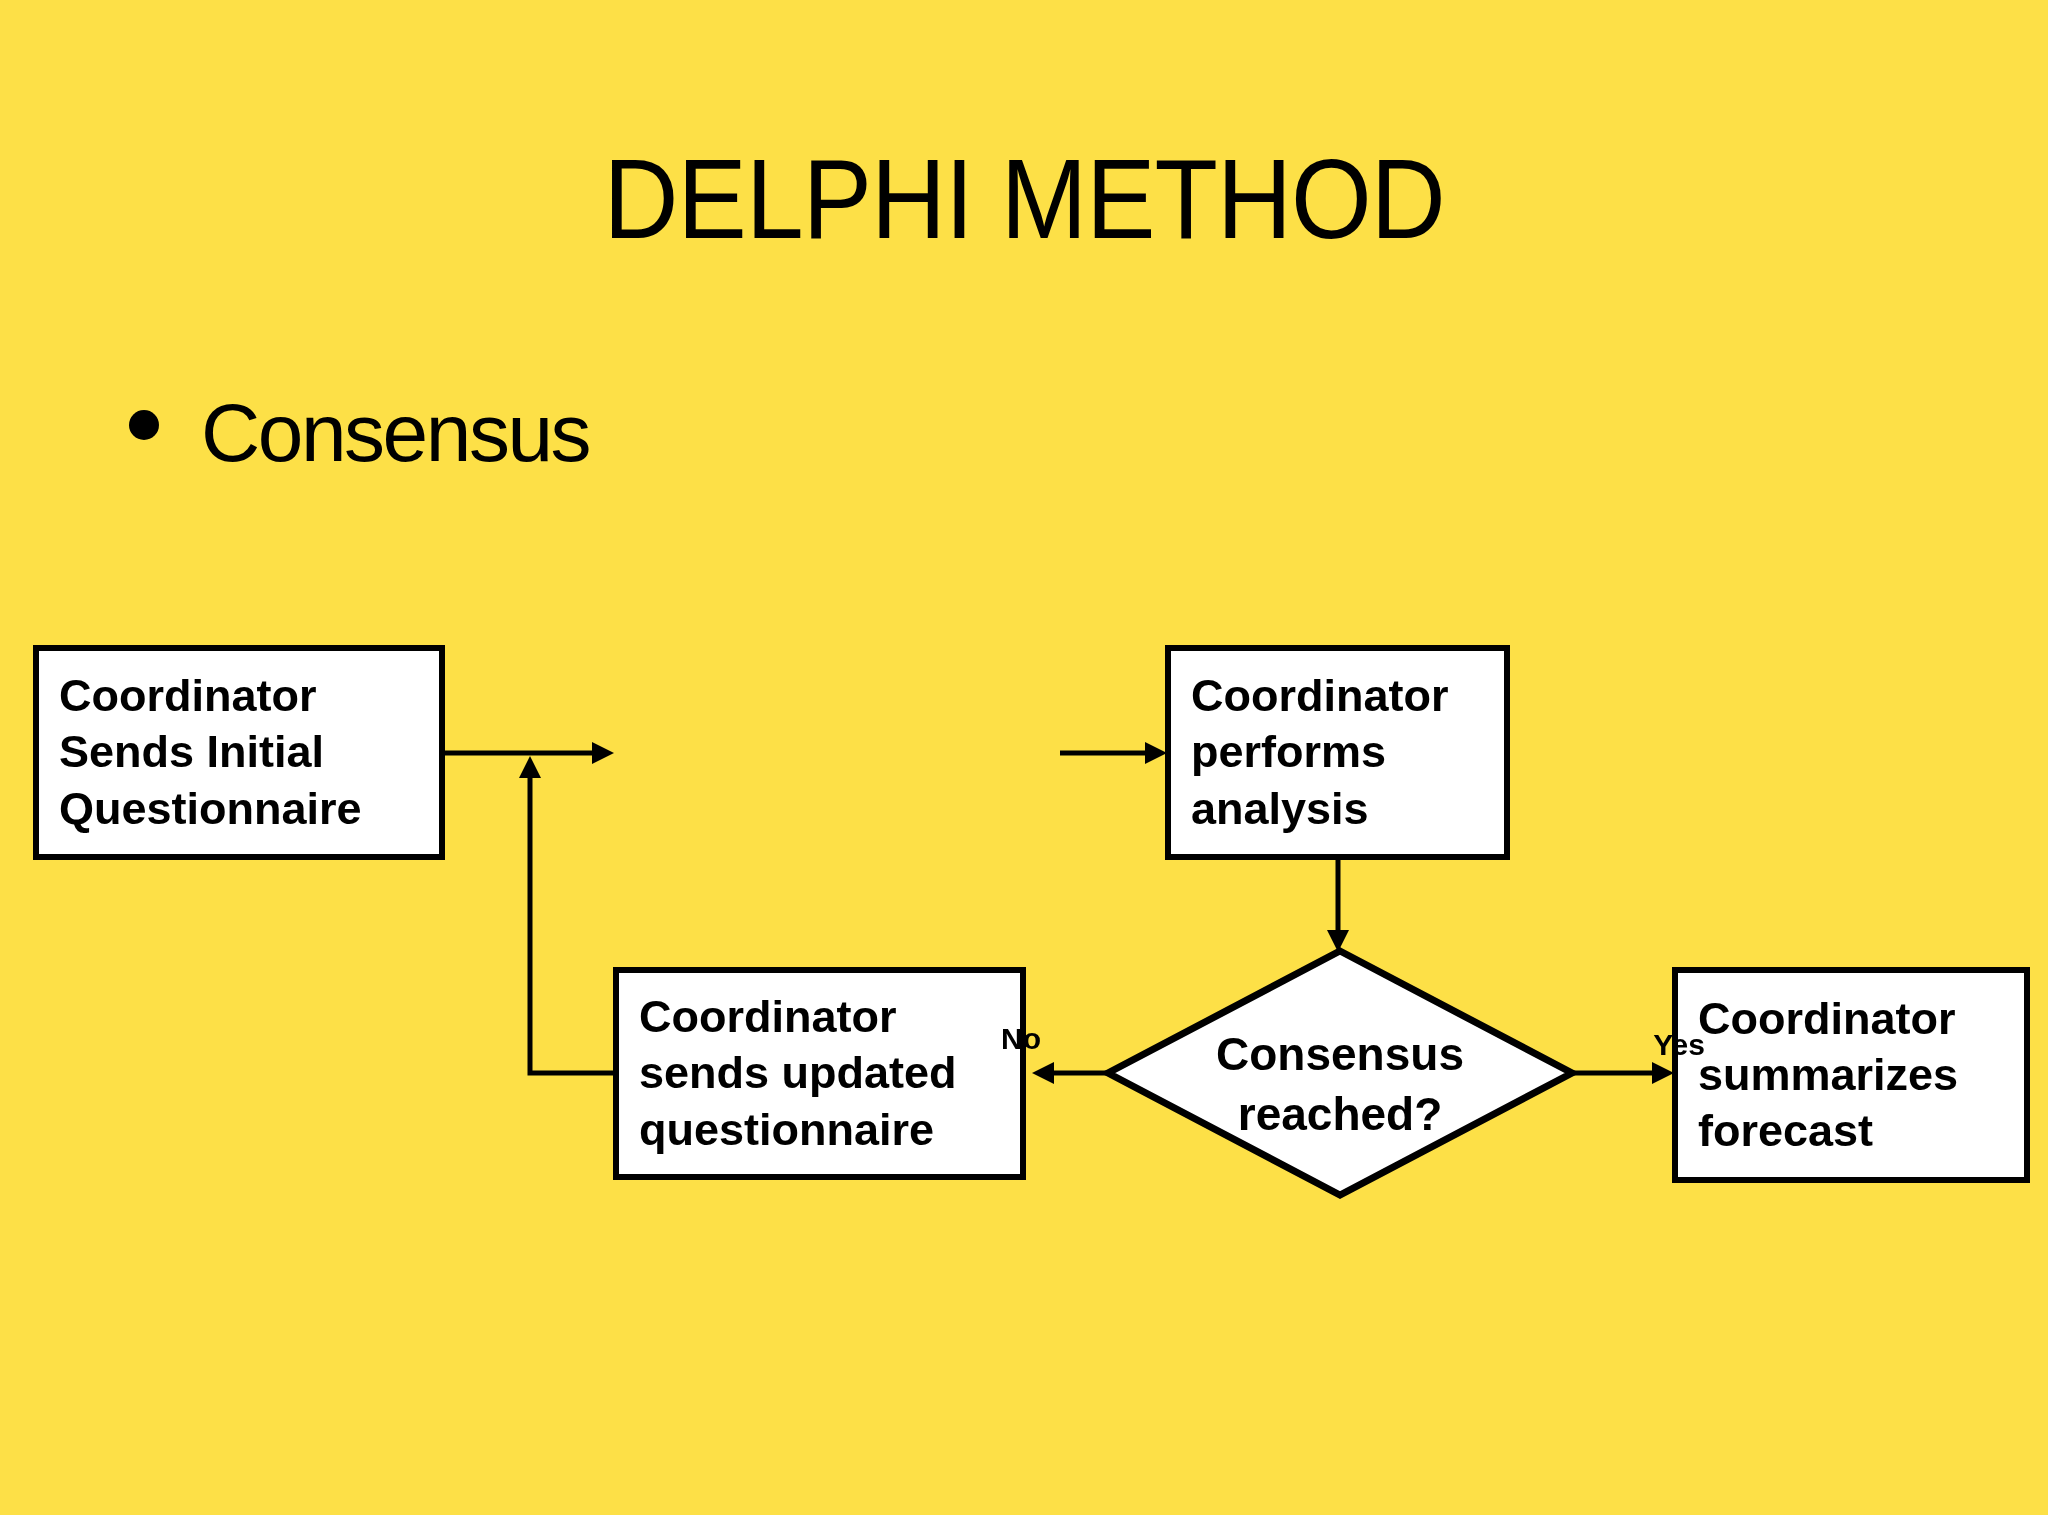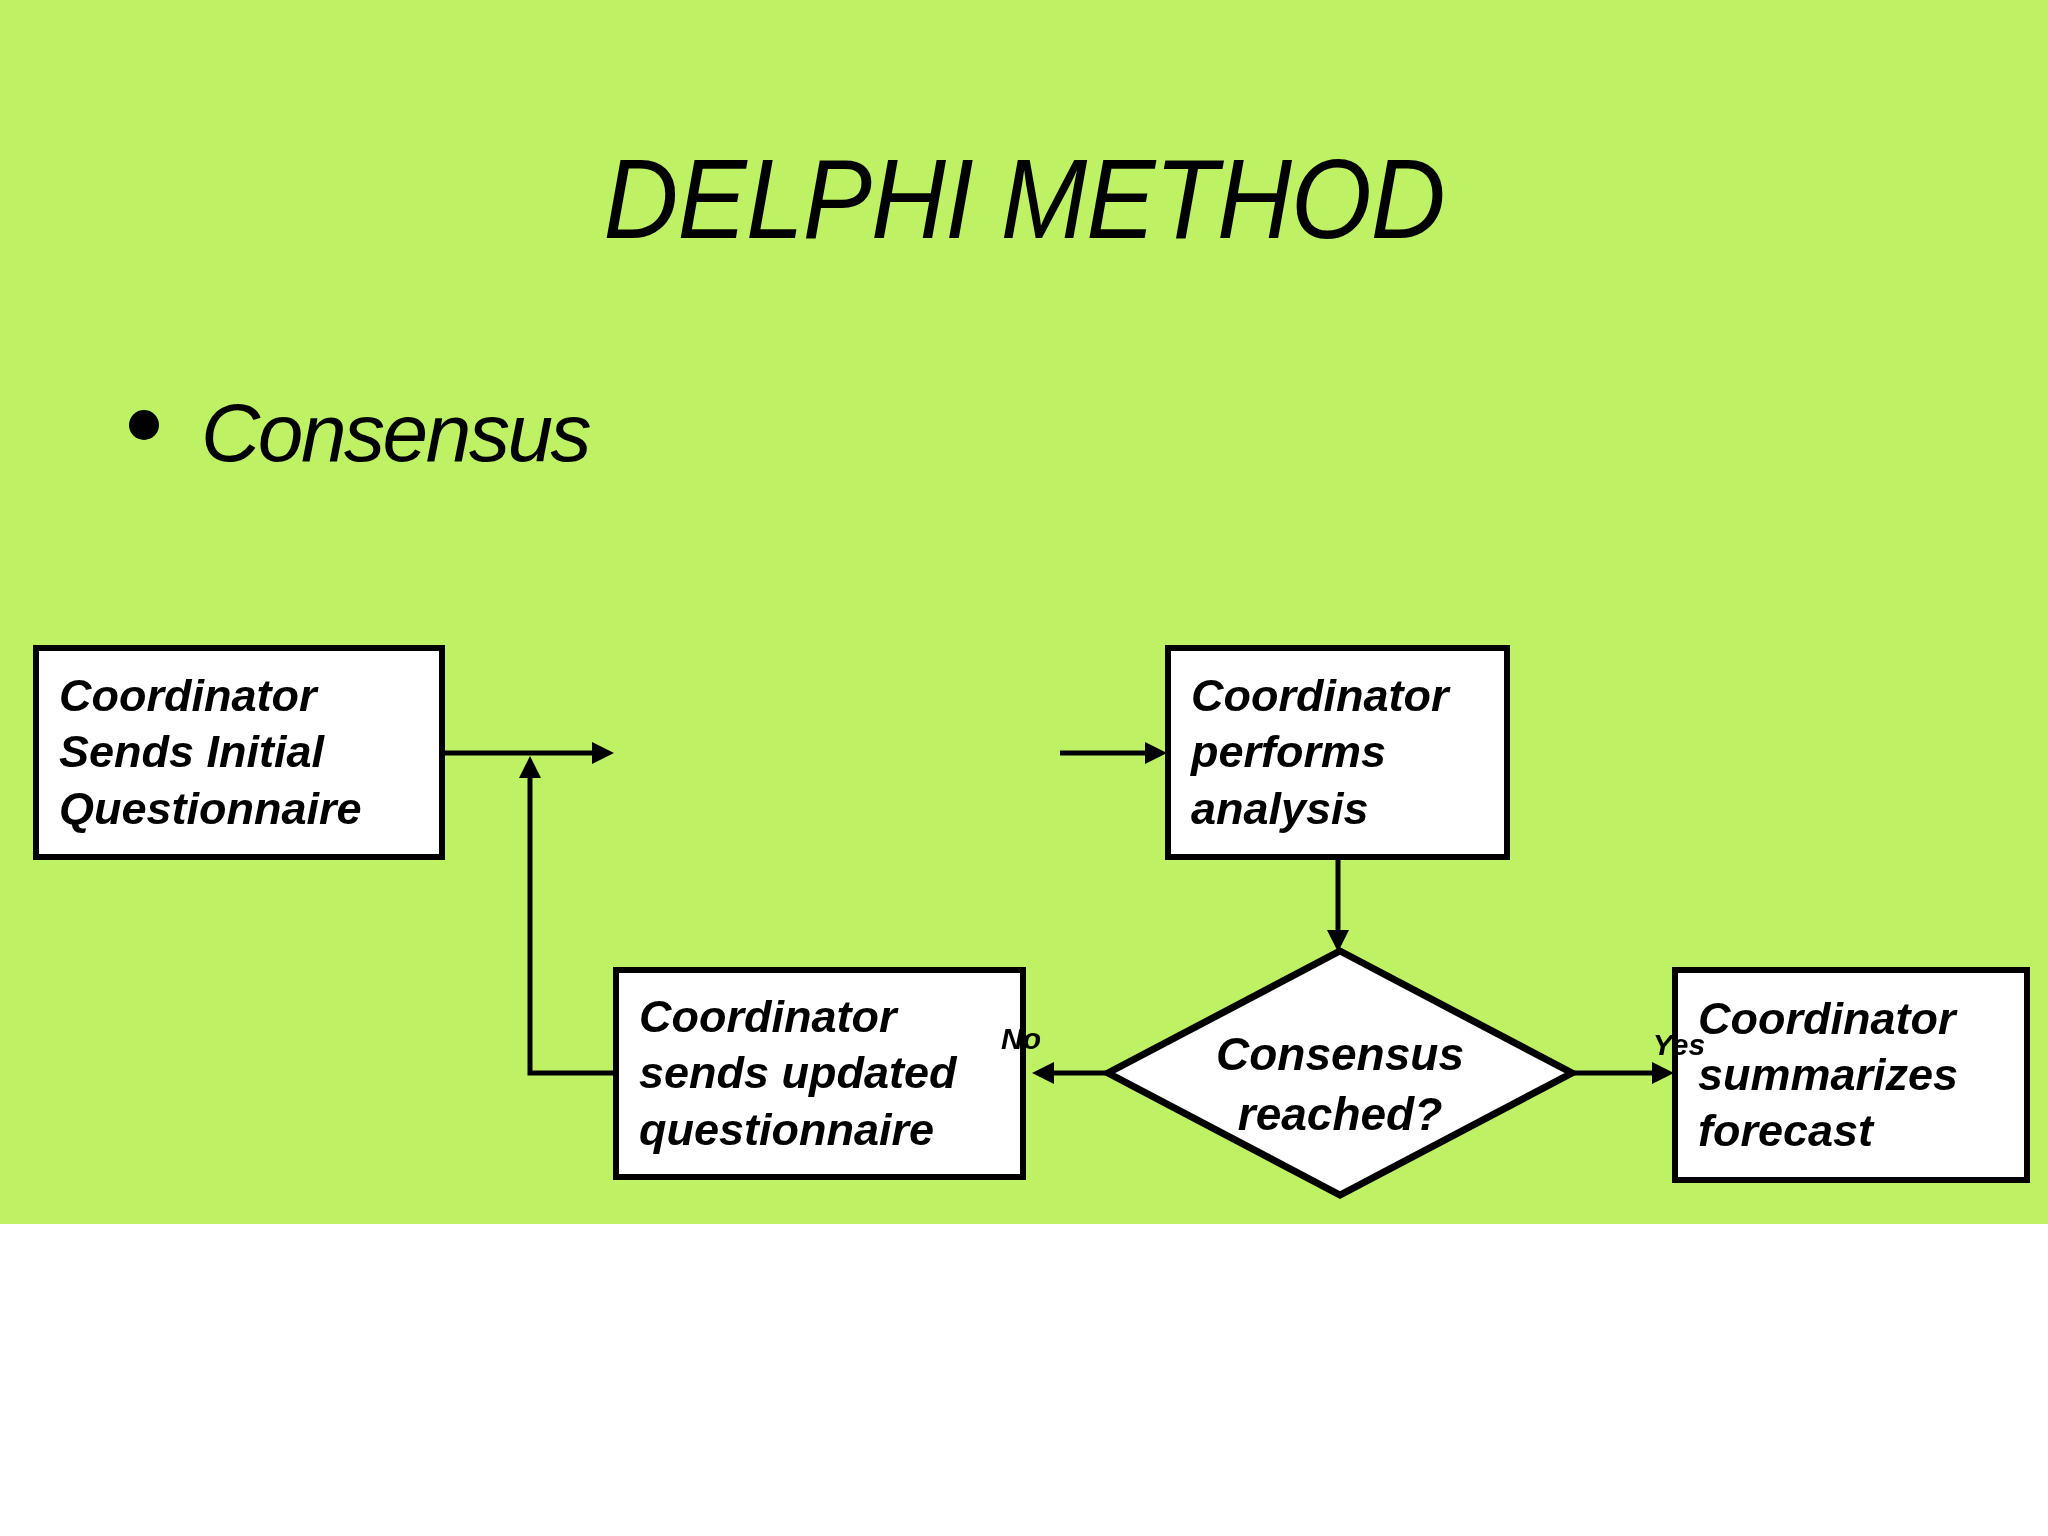--- a/index.html
+++ b/index.html
@@ -1,23 +1,22 @@
 <!DOCTYPE html>
 <html><head>
 <meta charset="utf-8">
 <style>
   html,body{margin:0;padding:0;background:#ffffff;}
   .slide{
     position:relative;
-    width:2048px;height:1224px;
-    background:#bef264;
+    width:2048px;height:1515px;
+    background:#fde047;
     overflow:hidden;
     font-family:"Liberation Sans",sans-serif;
     color:#000000;
-    font-style:italic;
   }
   .title{
     position:absolute;
     left:0;top:142px;width:100%;
     text-align:center;
     font-size:114px;
     font-weight:400;
     line-height:1;
     letter-spacing:-1px;
     white-space:nowrap;

